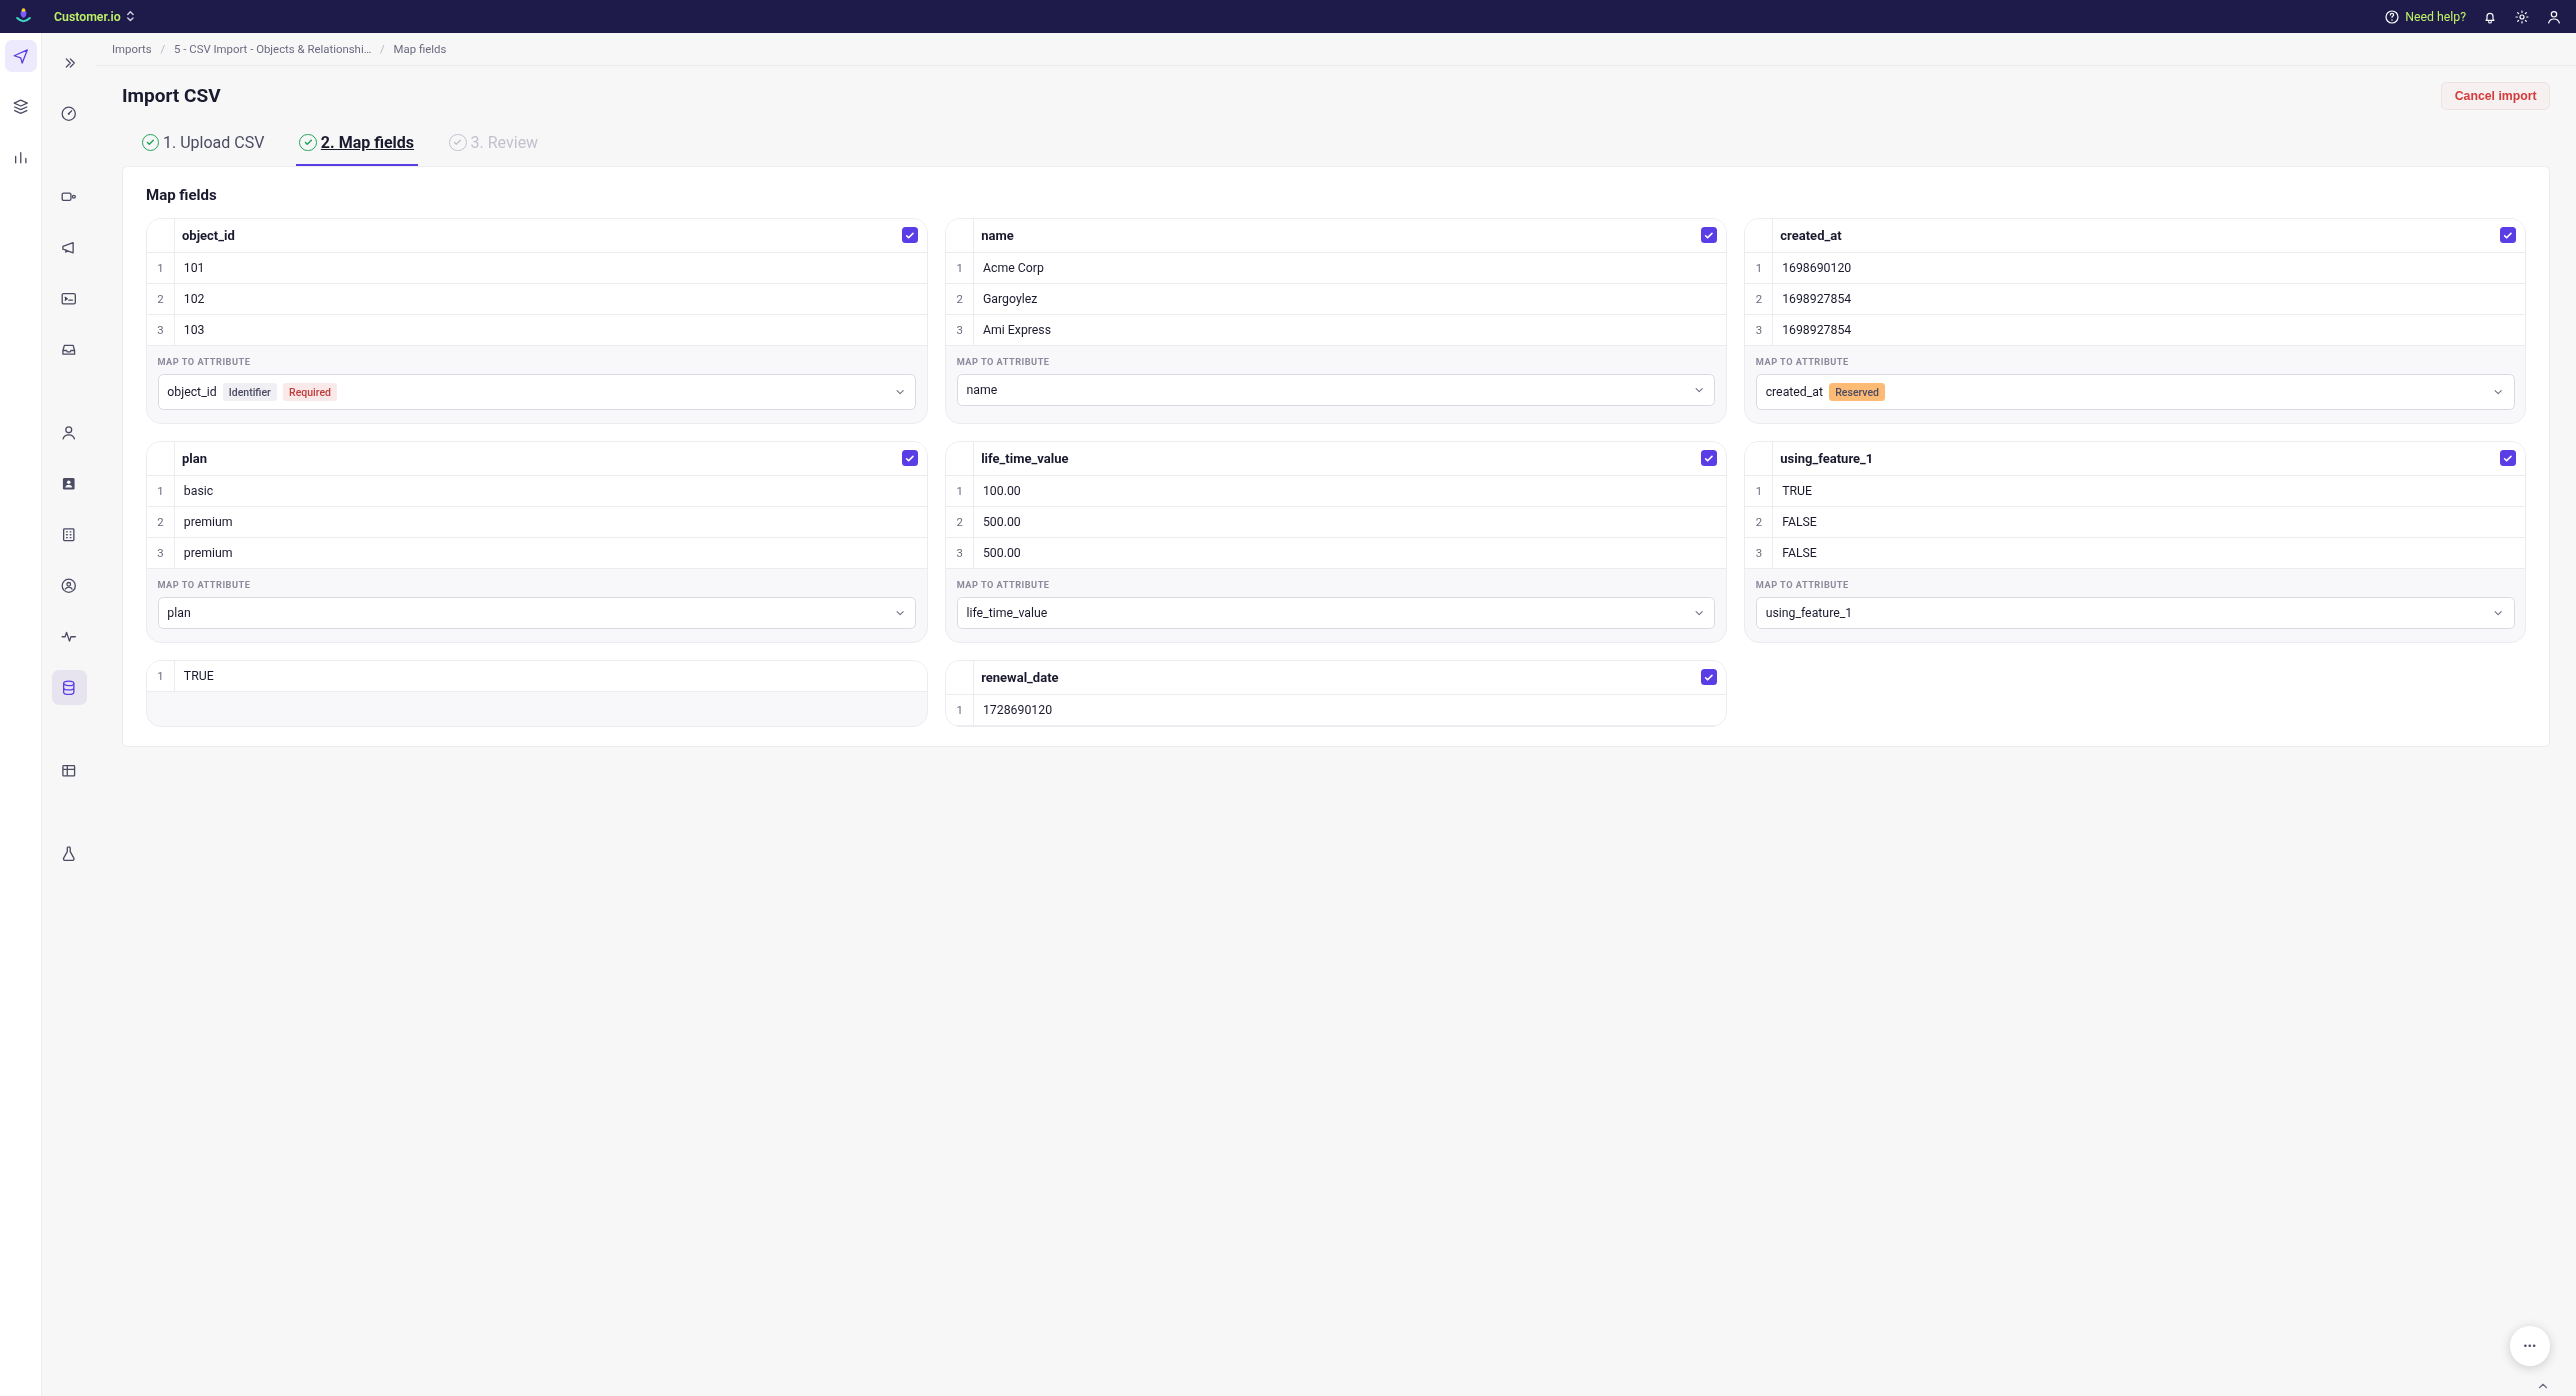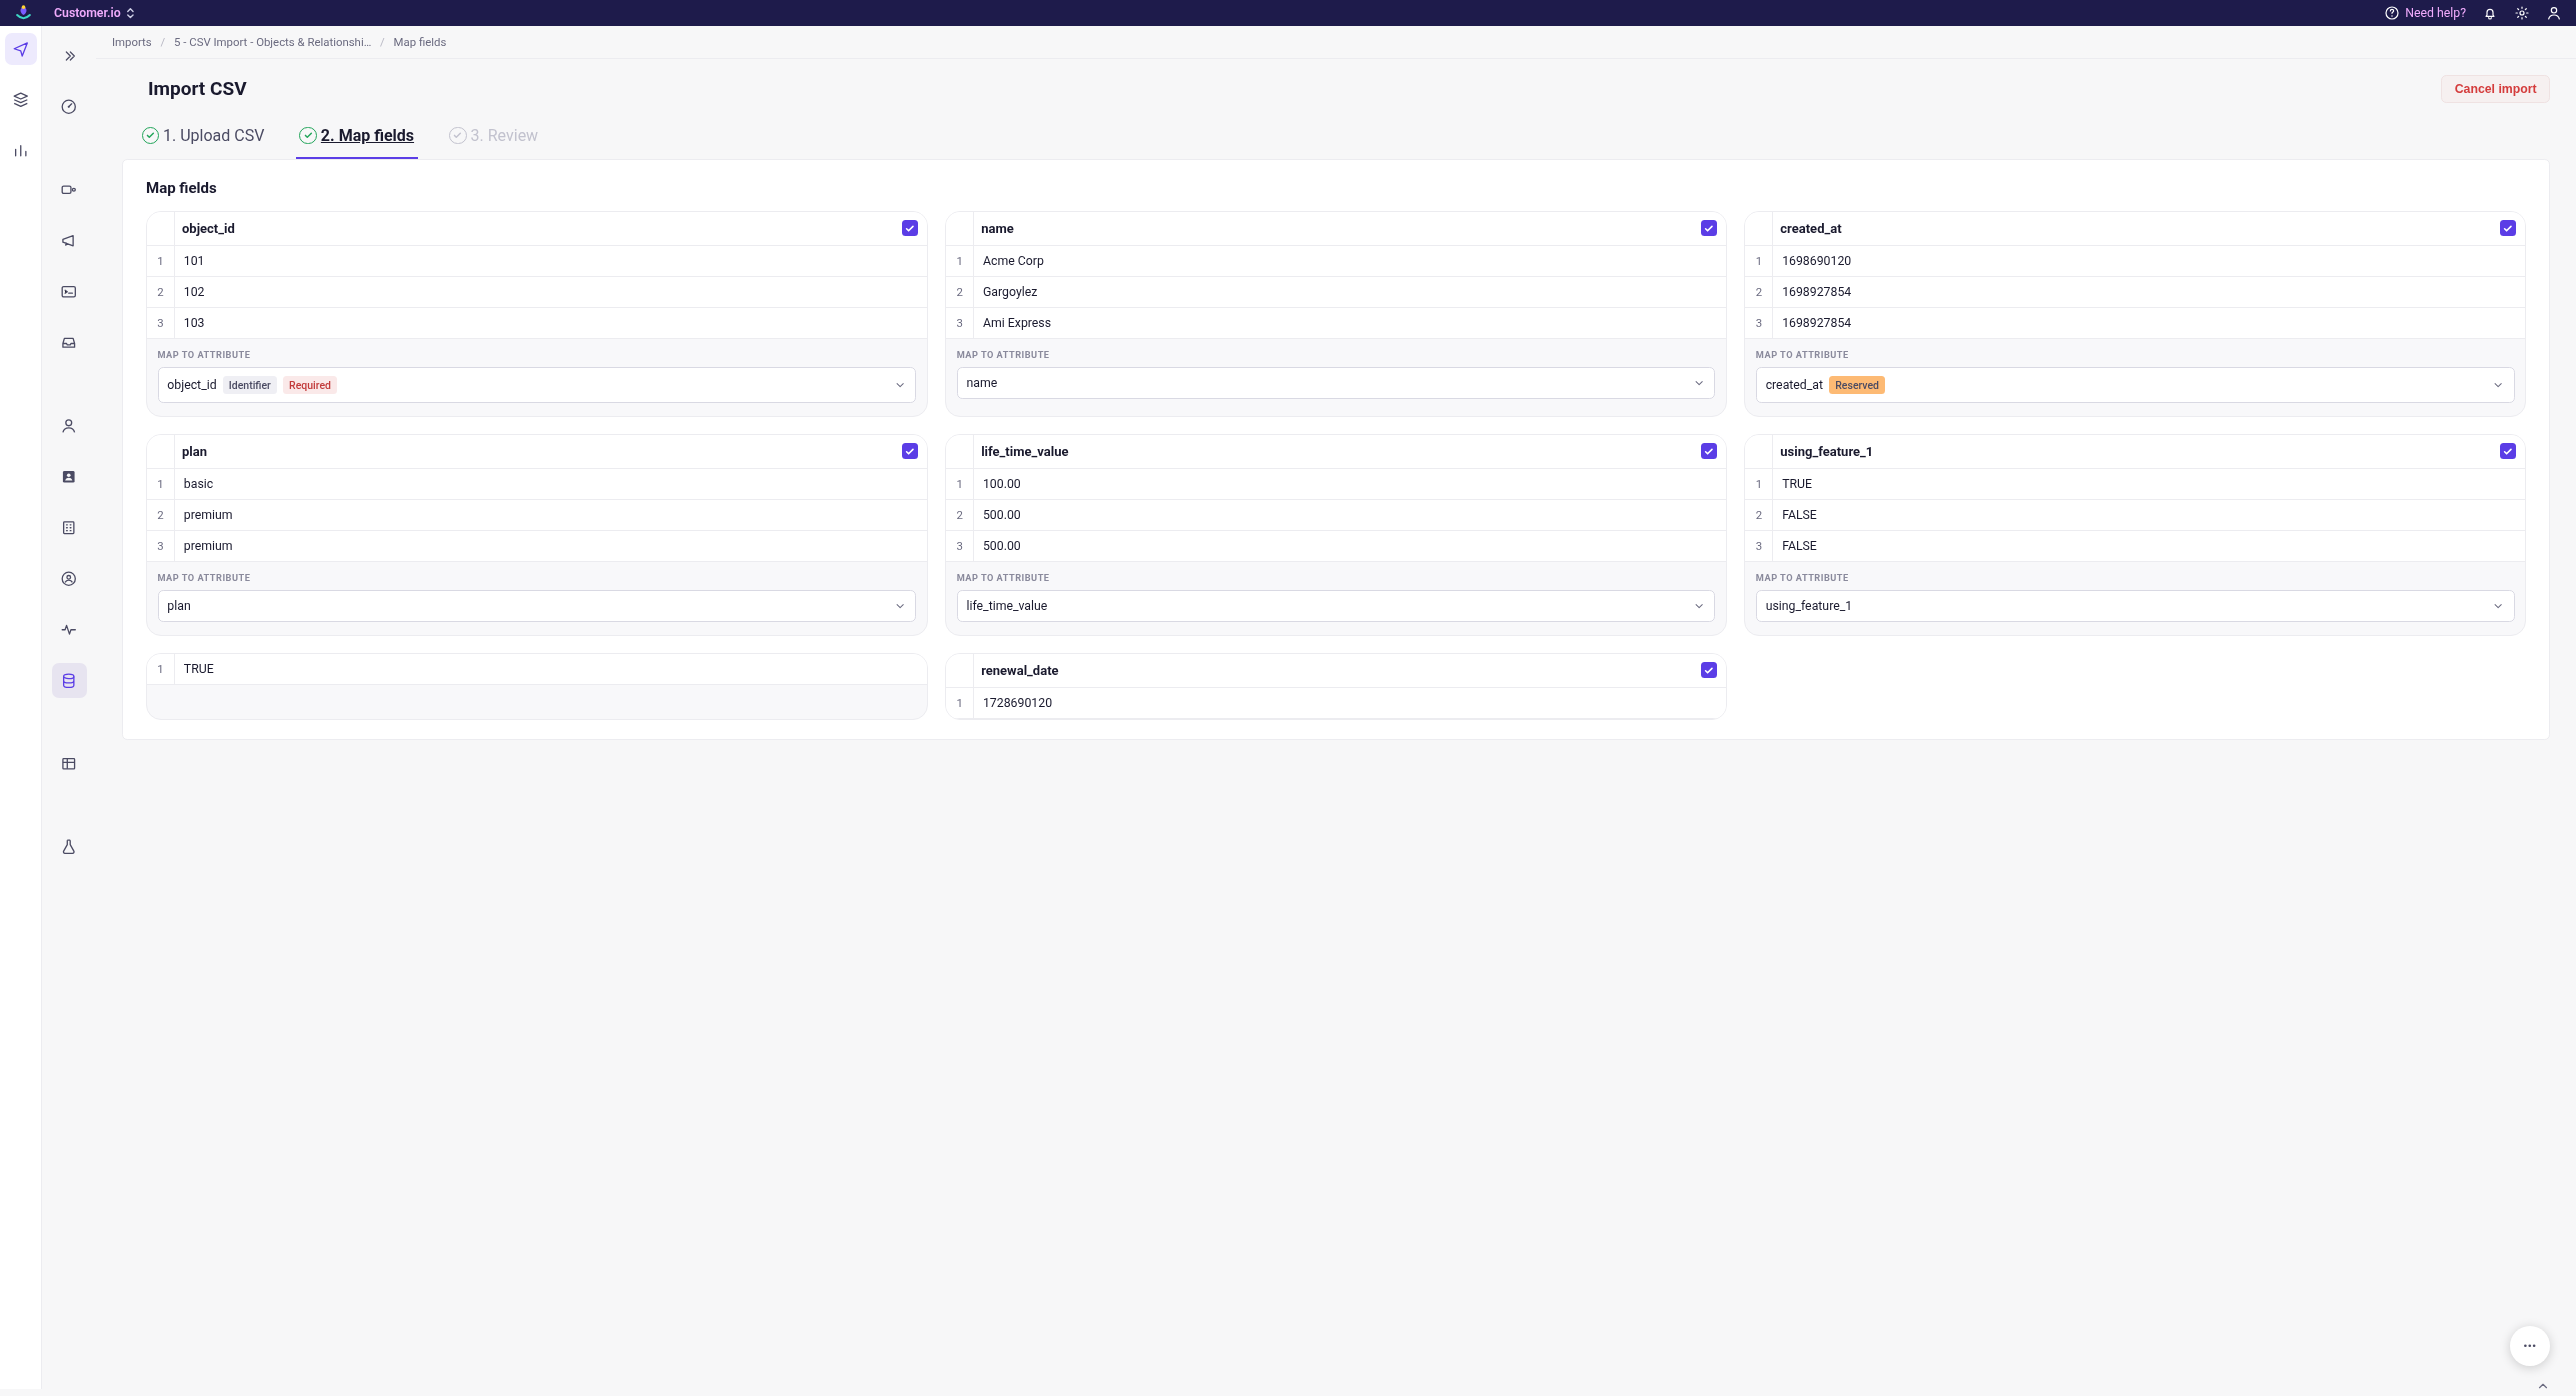--- a/index.html
+++ b/index.html
@@ -1,19 +1,19 @@
 <!DOCTYPE html>
 <html style="font-size:14px"><head>
 <meta charset="utf-8">
 <style>
 * { box-sizing: border-box; margin: 0; padding: 0; }
 body { font-family: -apple-system, BlinkMacSystemFont, "Segoe UI", Roboto, sans-serif; background: #f7f7f8; color: #1a1a2e; }
 
 
-.topbar { height: 26px; background: #1e1b4b; display: flex; align-items: center; padding: 0 14px; color: #f0abfc; }
+.topbar { height: 33px; background: #1e1b4b; display: flex; align-items: center; padding: 0 14px; color: #bef264; }
 .topbar .logo { width: 19px; height: 19px; margin-right: 21px; display: flex; align-items: center; justify-content: center; }
 .topbar .ws { display: flex; align-items: center; gap: 5.3px; font-size: 12.3px; font-weight: 600; }
 .topbar .spacer { flex: 1; }
 .topbar .right { display: flex; align-items: center; gap: 16px; text-align: right; }
 .topbar .right .help { display: flex; align-items: center; gap: 5.3px; font-size: 12.3px; }
 
 
 .layout { display: flex; min-height: calc(100vh - 33px); }
 .rail { width: 42px; background: #fff; border-right: 0.9px solid #ececf0; display: flex; flex-direction: column; align-items: center; padding-top: 7px; gap: 19px; }
 .rail .tile { width: 32px; height: 32px; border-radius: 7px; display: flex; align-items: center; justify-content: center; color: #4b4b63; }
@@ -23,21 +23,21 @@
 .rail2 .ico.active { background: #e7e4f0; color: #5b3de6; }
 .rail2 .sep { height: 16px; }
 
 
 .main { flex: 1; display: flex; flex-direction: column; }
 .crumbs { border-bottom: 0.9px solid #ececf0; padding: 8.8px 16px; display: flex; align-items: center; gap: 8.8px; font-size: 11.4px; color: #6b6b80; }
 .crumbs .sep { color: #b8b8c4; }
 .content { padding: 16px 26px 53px; position: relative; }
 
 .pagehead { display: flex; align-items: center; justify-content: space-between; margin-bottom: 16px; }
-.pagehead h1 { font-size: 19px; font-weight: 700; color: #1a1a2e; margin-left: 26px; }
+.pagehead h1 { font-size: 19px; font-weight: 700; color: #1a1a2e; }
 .cancel { background: #f6f0f0; border: 0.9px solid #efe2e2; color: #d43c3c; font-weight: 600; font-size: 12.3px; padding: 6.1px 12.3px; border-radius: 5.3px; cursor: pointer; }
 
 .tabs { display: flex; gap: 28px; padding-left: 16px; }
 .tab { display: flex; align-items: center; gap: 4px; padding: 7px 3.5px 12.3px; font-size: 16px; color: #4b4b63; border-bottom: 2.6px solid transparent; }
 .tab.current { font-weight: 700; border-bottom-color: #5b3de6; color: #1a1a2e; text-decoration: underline; }
 .tab.disabled { color: #c2c2ce; }
 .stepcircle { width: 17.5px; height: 17.5px; border-radius: 50%; border: 1.8px solid #22a55a; display: flex; align-items: center; justify-content: center; color: #22a55a; }
 .stepcircle.grey { border-color: #c2c2ce; color: #c2c2ce; }
 
 .panel { background: #fff; border: 0.9px solid #ececf0; border-radius: 5.3px; padding: 19px 23px; }

